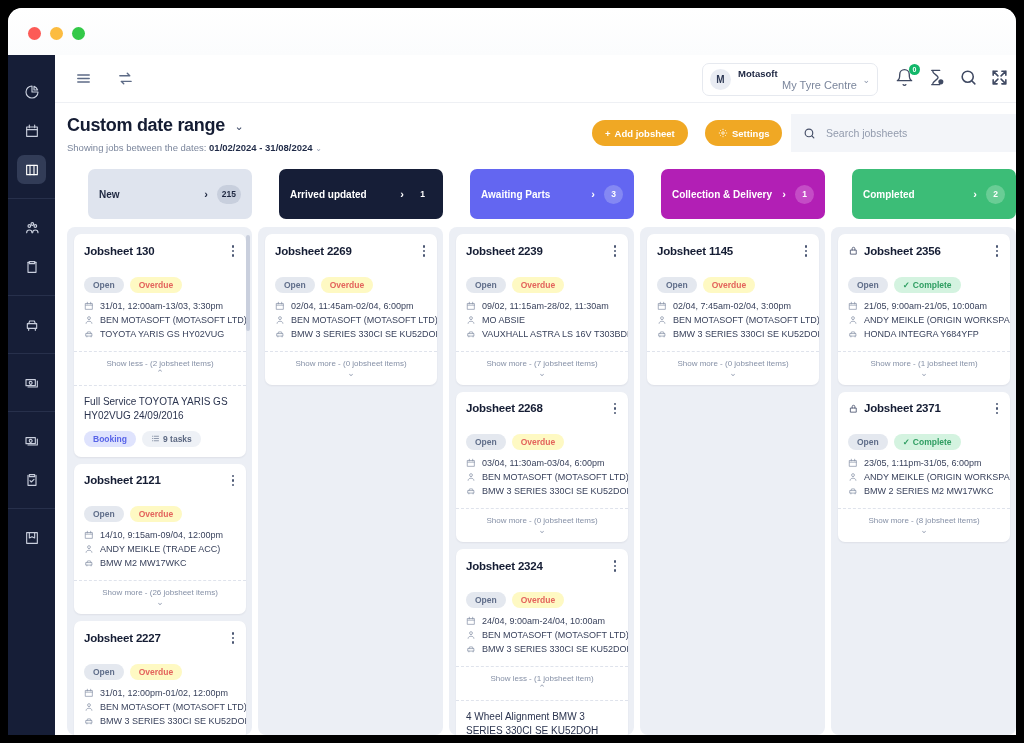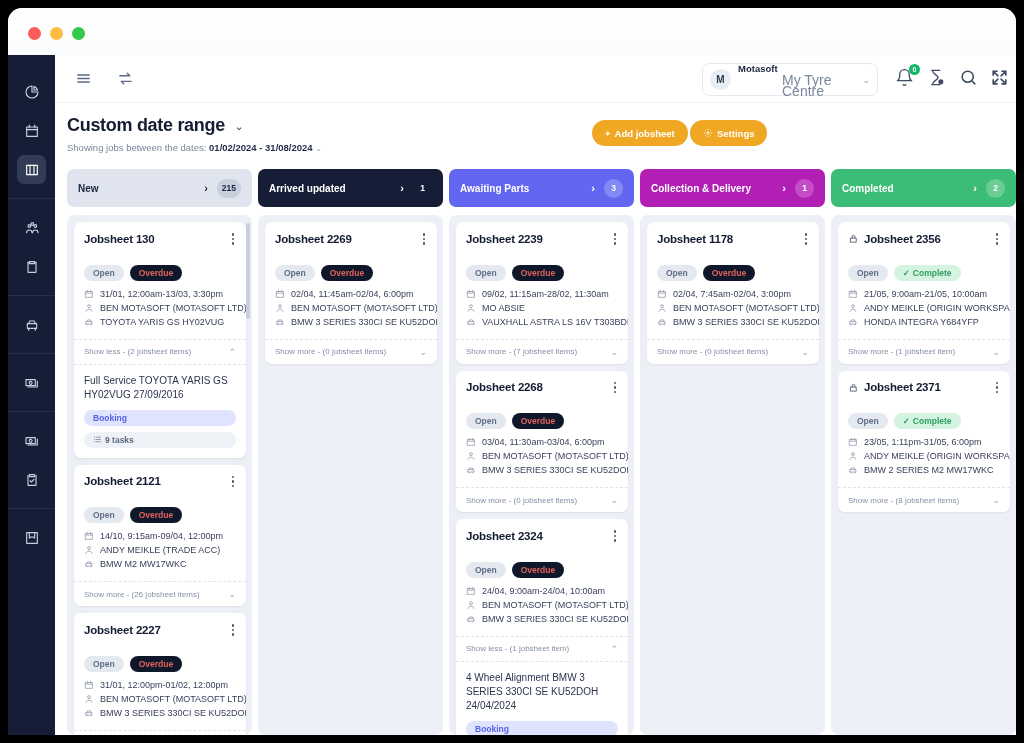--- a/index.html
+++ b/index.html
@@ -78,21 +78,21 @@
   }
   #org-avatar {
     width: 21px; height: 21px; border-radius: 50%;
     background: #e9ecf3; color: #2f3a56;
     font-size: 10px; font-weight: bold;
     display: flex; align-items: center; justify-content: center;
     flex: none;
   }
   #org-text { margin-left: 7px; flex: 1; overflow: hidden; }
   #org-name { font-size: 9.5px; font-weight: bold; color: #1b2440; line-height: 12px; }
-  #org-sub  { font-size: 14px; color: #7b869c; line-height: 11px; padding-left: 44px; }
+  #org-sub  { font-size: 11px; color: #7b869c; line-height: 11px; padding-left: 44px; }
   #org-caret { color: #8d97ac; font-size: 9px; }
   .tb-right-icon {
     position: absolute; top: 13px;
     width: 19px; height: 19px; color: #404a63;
   }
   .tb-right-icon svg { width: 19px; height: 19px; }
   #ic-bell { right: 102px; }
   #ic-timer { right: 70px; }
   #ic-search { right: 38px; }
   #ic-expand { right: 7px; }
@@ -117,21 +117,21 @@
 
   #add-jobsheet, #settings-btn {
     position: absolute; top: 17px; height: 26px;
     background: #f0a824; color: #ffffff;
     border: none; border-radius: 13px;
     font-family: inherit; font-size: 9.5px; font-weight: bold;
     display: flex; align-items: center; justify-content: center;
     gap: 4px; padding: 0 13px; cursor: pointer;
   }
   #add-jobsheet { left: 537px; }
-  #settings-btn { left: 635px; }
+  #settings-btn { left: 650px; }
 
   #searchbox {
     position: absolute; left: 736px; top: 11px;
     width: 232px; height: 38px;
     background: #f3f5f9;
     display: flex; align-items: center; padding-left: 12px; gap: 10px;
   }
   #searchbox svg { width: 13px; height: 13px; color: #48516a; flex:none; }
   #search-input {
     border: none; outline: none; background: transparent;
@@ -143,23 +143,23 @@
   
   #board {
     position: relative;
     height: 574px; width: 961px;
     padding: 8px 0 0 12px;
     display: flex; gap: 6px;
     overflow: hidden;
   }
   .column { width: 185px; flex: none; display: flex; flex-direction: column; }
   .col-head {
-    height: 38px; border-radius: 7px;
+    height: 50px; border-radius: 7px;
     display: flex; align-items: center; padding: 0 11px;
-    font-size: 10px; font-weight: bold;
+    font-size: 10px; font-weight: bold; margin-left: 21px;
   }
   .col-title { flex: 1; }
   .col-arrow { font-size: 11px; font-weight: bold; margin-right: 9px; }
   .col-count {
     min-width: 19px; height: 19px; border-radius: 10px; padding: 0 5px;
     font-size: 8.5px; font-weight: bold;
     display: flex; align-items: center; justify-content: center;
   }
   .col-body {
     margin-top: 8px; flex: 1;
@@ -189,49 +189,49 @@
   .kebab-dots { display: flex; flex-direction: column; gap: 2px; align-items: center; padding: 2px 2px; }
   .kebab-dots i { width: 2.5px; height: 2.5px; border-radius: 50%; background: #4b5straight; background: #4a5672; display:block; }
 
   .chips { margin-top: 18px; display: flex; gap: 6px; align-items: center; }
   .chip {
     height: 16px; border-radius: 9px; padding: 0 9px;
     font-size: 8.5px; font-weight: bold;
     display: flex; align-items: center; gap: 3px;
   }
   .chip-open    { background: #e4e8ef; color: #606e8a; }
-  .chip-overdue { background: #0f172a; color: #e3635c; }
+  .chip-overdue { background: #fef9c3; color: #e3635c; }
   .chip-complete{ background: #d4f3e0; color: #2f9e62; }
   .chip-booking { background: #dfe3fd; color: #5864e8; }
   .chip-part    { background: #fbdcdb; color: #e3635c; }
   .chip-tasks   { background: #eef1f6; color: #5a6party; color: #5c6882; }
 
   .meta { margin-top: 8px; }
   .meta-row {
     display: flex; align-items: center; gap: 6px;
     font-size: 9px; color: #3b4considera; color: #39425c;
     margin-bottom: 4px; white-space: nowrap;
   }
   .meta-row svg { width: 10px; height: 10px; color: #8590a6; flex: none; }
 
   .expander {
     border-top: 1px dashed #dfe3ec;
     padding: 7px 10px;
     display: flex; align-items: center;
-    font-size: 8px; color: #8590a6;
+    font-size: 8px; color: #8590a6; flex-direction: column;
   }
   .expander .ex-label { flex: 1; }
   .expander .ex-caret { font-size: 9px; color: #9aa3b6; }
 
   .sub-item {
     border-top: 1px dashed #dfe3ec;
     padding: 9px 10px 10px 10px;
   }
   .sub-title { font-size: 10px; color: #2b344f; line-height: 14px; }
-  .sub-chips { margin-top: 8px; display: flex; gap: 6px; flex-direction: column; }
+  .sub-chips { margin-top: 8px; display: flex; gap: 6px; }
 </style>
 </head>
 <body>
 
 <div id="window">
 
   <div id="titlebar">
     <div class="traffic tl-red"></div>
     <div class="traffic tl-yel"></div>
     <div class="traffic tl-grn"></div>
@@ -387,20 +387,27 @@
         <span>Add jobsheet</span>
       </button>
       <button id="settings-btn">
         <svg viewBox="0 0 24 24" fill="none" stroke="currentColor" stroke-width="2" style="width:10px;height:10px">
           <circle cx="12" cy="12" r="3"></circle>
             <path d="M12 2v3M12 19v3M2 12h3M19 12h3M5 5l2 2M17 17l2 2M19 5l-2 2M7 17l-2 2"></path>
         </svg>
         <span>Settings</span>
       </button>
 
+      <div id="searchbox">
+        <svg viewBox="0 0 24 24" fill="none" stroke="currentColor" stroke-width="2.2" stroke-linecap="round">
+          <circle cx="11" cy="11" r="7"></circle>
+            <path d="M20 20l-3.6-3.6"></path>
+        </svg>
+        <input id="search-input" type="text" placeholder="Search jobsheets" style="">
+      </div>
     </div>
 
     <div id="board">
         <div class="column">
           <div class="col-head" style="background: rgb(223, 228, 238); color: rgb(30, 39, 64);">
             <div class="col-title">New</div>
             <div class="col-arrow">›</div>
             <div class="col-count" style="background: rgb(200, 207, 221);">215</div>
           </div>
           <div class="col-body">
@@ -447,21 +454,21 @@
                     </svg>
                     <span>TOYOTA YARIS GS HY02VUG</span>
                   </div>
                 </div>
               </div>
               <div class="expander">
                 <div class="ex-label">Show less - (2 jobsheet items)</div>
                 <div class="ex-caret">⌃</div>
               </div>
               <div class="sub-item">
-                <div class="sub-title">Full Service TOYOTA YARIS GS HY02VUG 27/09/2016</div>
+                <div class="sub-title">Full Service TOYOTA YARIS GS HY02VUG 24/09/2016</div>
                 <div class="sub-chips">
                   <div class="chip chip-booking">
                     <span>Booking</span>
                   </div>
                   <div class="chip chip-tasks">
                     <svg viewBox="0 0 24 24" fill="none" stroke="currentColor" stroke-width="1.7" stroke-linecap="round" stroke-linejoin="round" style="width: 9px; height: 9px;">
                       <path d="M9 6h11M9 12h11M9 18h11"></path>
                       <path d="M4 6h1M4 12h1M4 18h1"></path>
                     </svg>
                     <span>9 tasks</span>
@@ -805,21 +812,21 @@
         <div class="column">
           <div class="col-head" style="background: rgb(178, 31, 181); color: rgb(255, 255, 255);">
             <div class="col-title">Collection &amp; Delivery</div>
             <div class="col-arrow">›</div>
             <div class="col-count" style="background: rgb(196, 76, 198); color: rgb(255, 255, 255);">1</div>
           </div>
           <div class="col-body">
             <div class="card">
               <div class="card-main">
                 <div class="card-top">
-                  <div class="card-title">Jobsheet 1178</div>
+                  <div class="card-title">Jobsheet 1145</div>
                   <div class="kebab-dots">
                     <i></i>
                     <i></i>
                     <i></i>
                   </div>
                 </div>
                 <div class="chips">
                   <div class="chip chip-open">
                     <span>Open</span>
                   </div>

